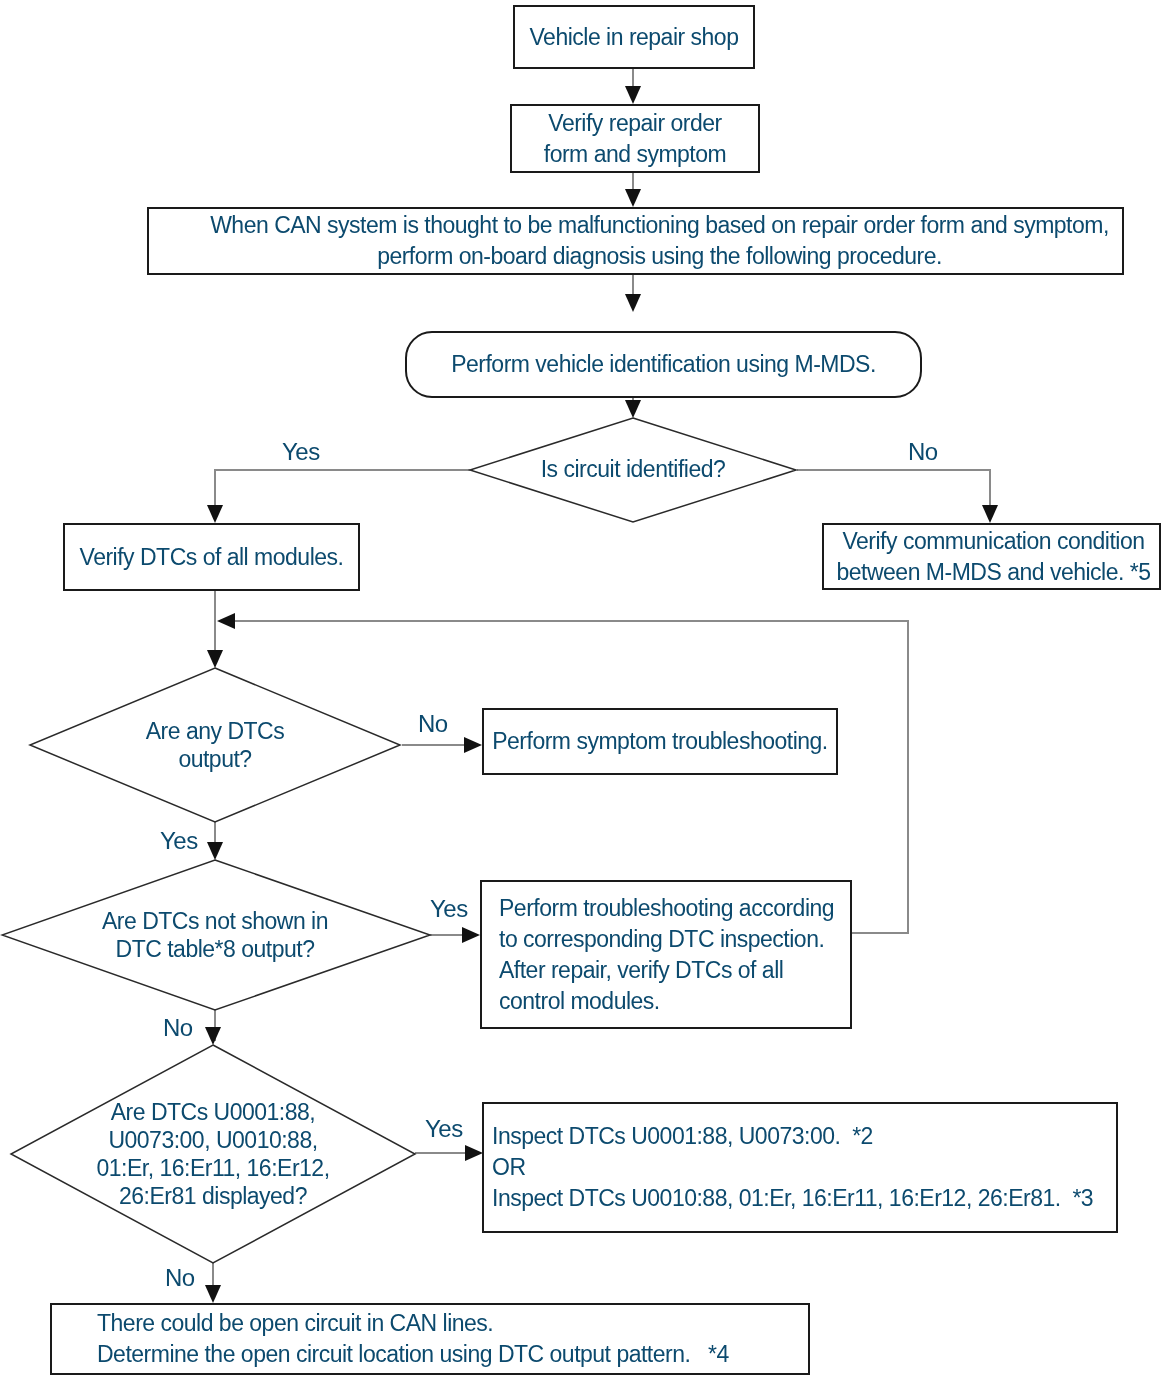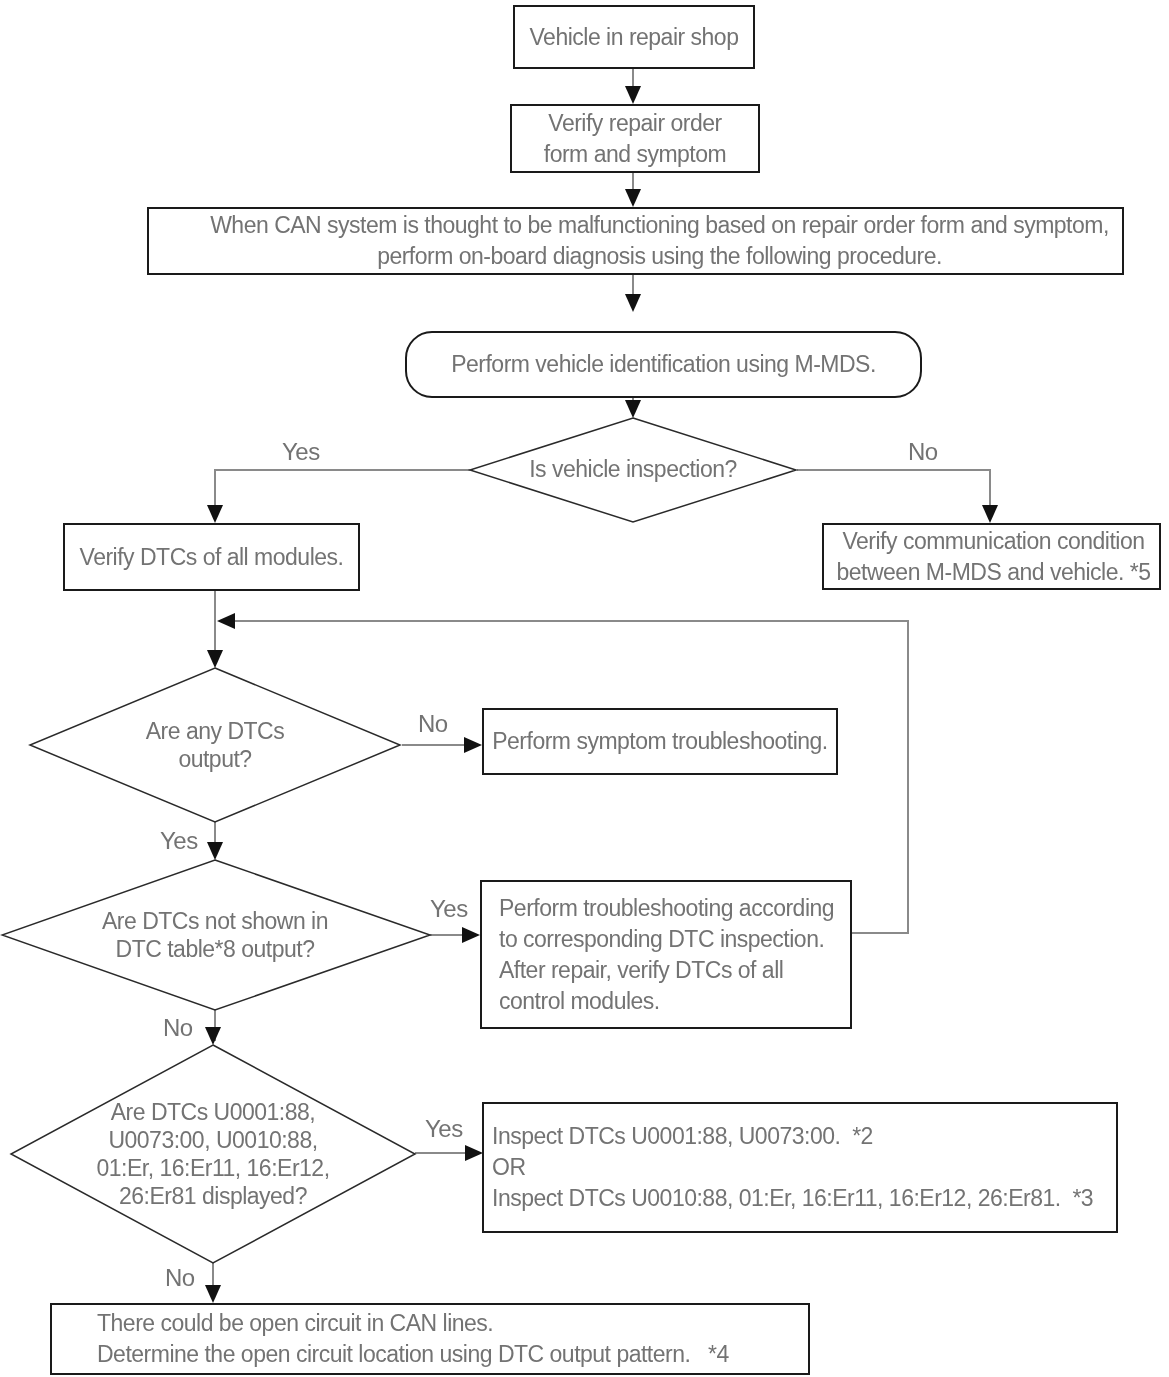--- a/index.html
+++ b/index.html
@@ -6,21 +6,21 @@
     margin: 0;
     padding: 0;
     background: #ffffff;
   }
   #canvas {
     position: relative;
     width: 1169px;
     height: 1377px;
     background: #ffffff;
     font-family: "Liberation Sans", sans-serif;
-    color: #737373;
+    color: #0c4a6e;
     overflow: hidden;
   }
   #wires {
     position: absolute;
     left: 0;
     top: 0;
     z-index: 1;
   }
   .box {
     position: absolute;
@@ -152,21 +152,21 @@
     <div class="txt left pad-l8">Inspect DTCs U0001:88, U0073:00.  *2</div>
     <div class="txt left pad-l8 or-line">OR</div>
     <div class="txt left pad-l8">Inspect DTCs U0010:88, 01:Er, 16:Er11, 16:Er12, 26:Er81.  *3</div>
   </div>
 
   <div class="box" style="left:50px; top:1303px; width:760px; height:72px;">
     <div class="txt left pad-l45">There could be open circuit in CAN lines.
 Determine the open circuit location using DTC output pattern.   *4</div>
   </div>
 
-  <div class="dtext" style="left:473px; top:455px; width:320px;">Is vehicle inspection?</div>
+  <div class="dtext" style="left:473px; top:455px; width:320px;">Is circuit identified?</div>
 
   <div class="dtext" style="left:65px; top:717px; width:300px;">Are any DTCs
 output?</div>
 
   <div class="dtext" style="left:15px; top:907px; width:400px;">Are DTCs not shown in
 DTC table*8 output?</div>
 
   <div class="dtext" style="left:33px; top:1098px; width:360px;">Are DTCs U0001:88,
 U0073:00, U0010:88,
 01:Er, 16:Er11, 16:Er12,

